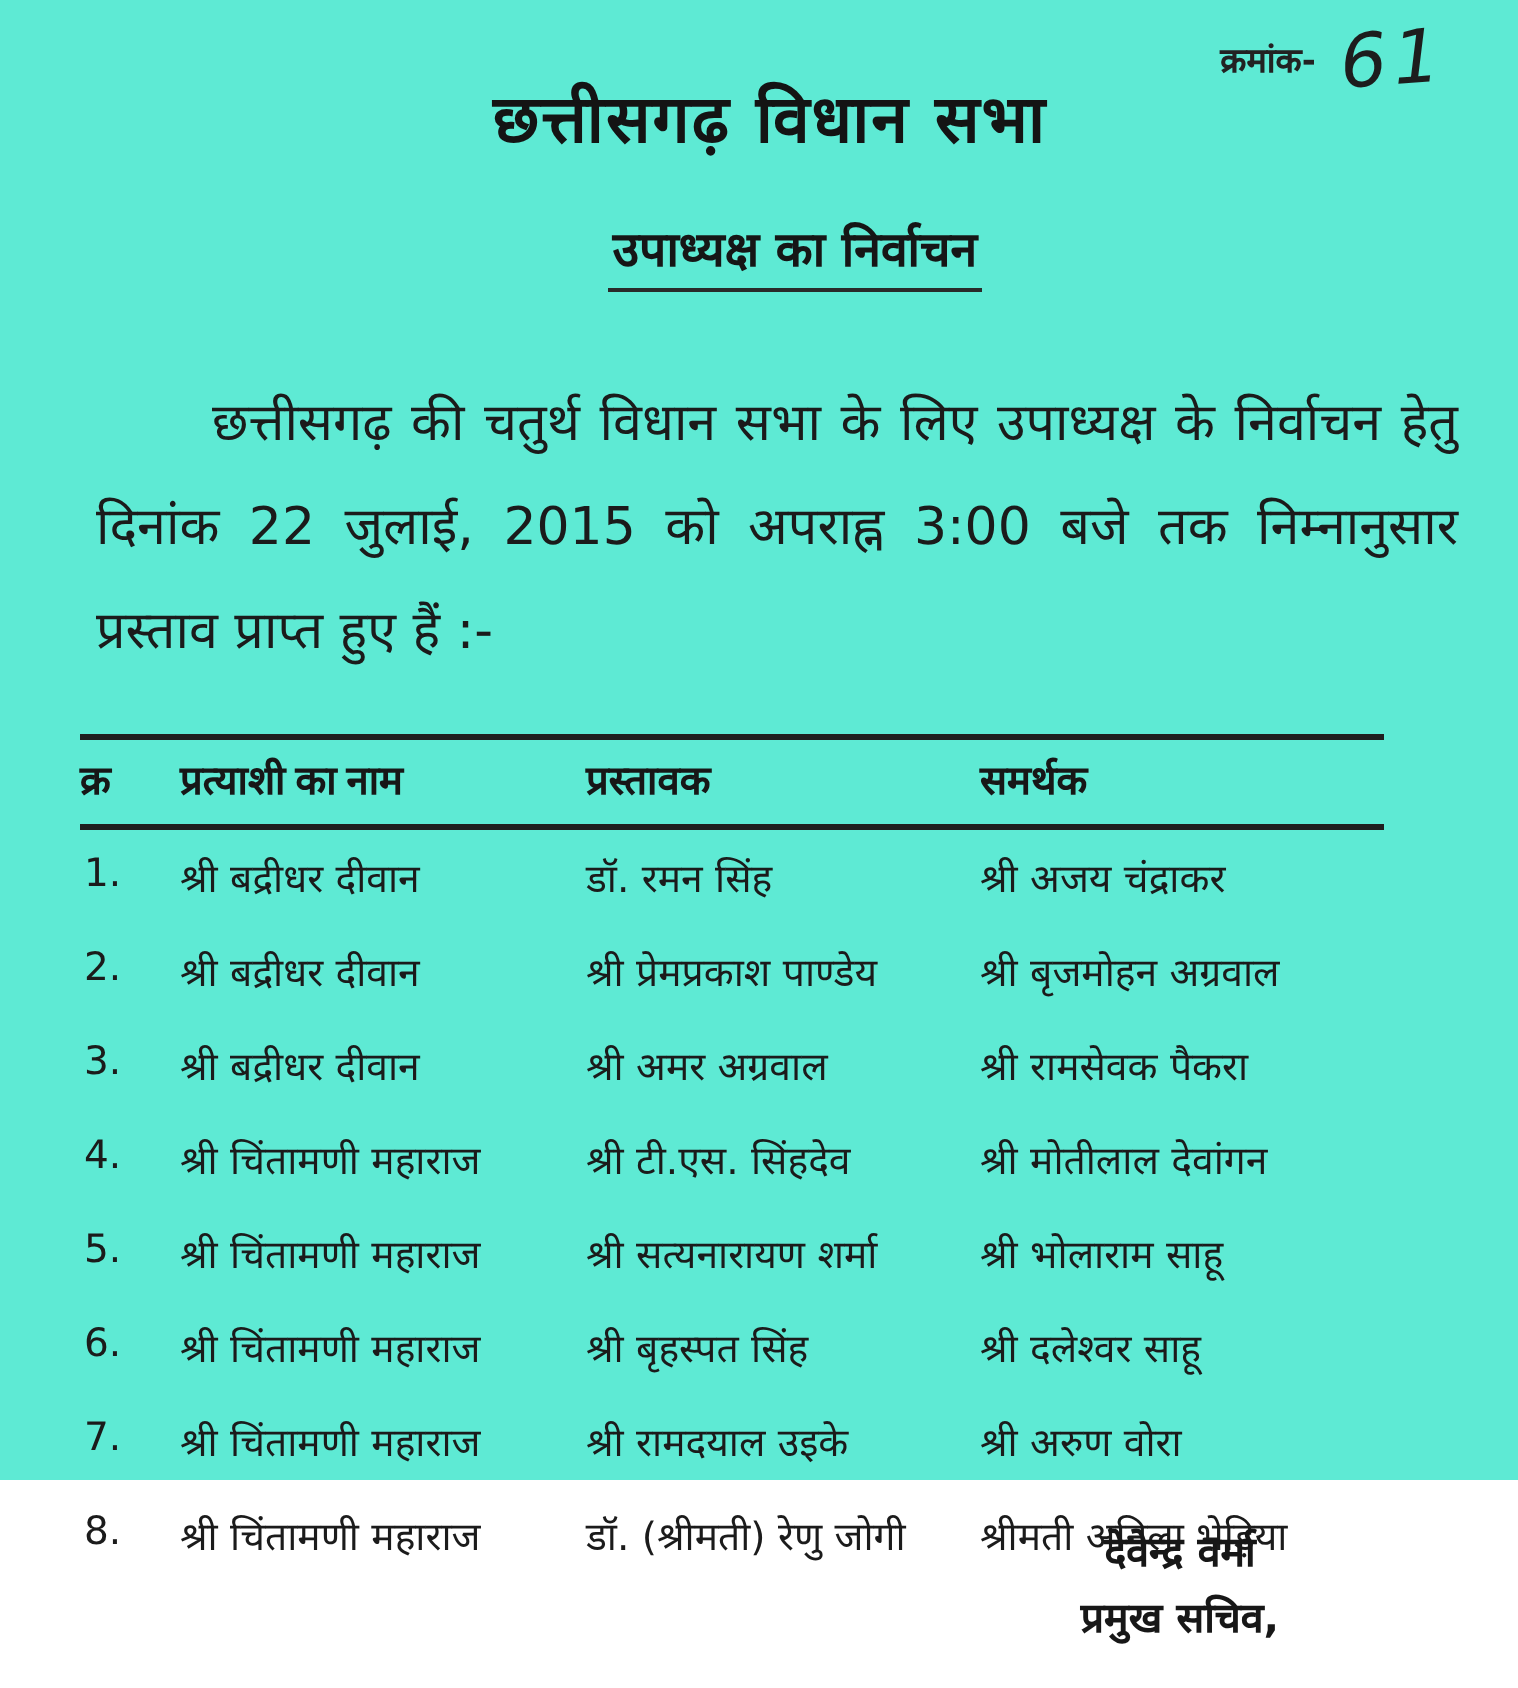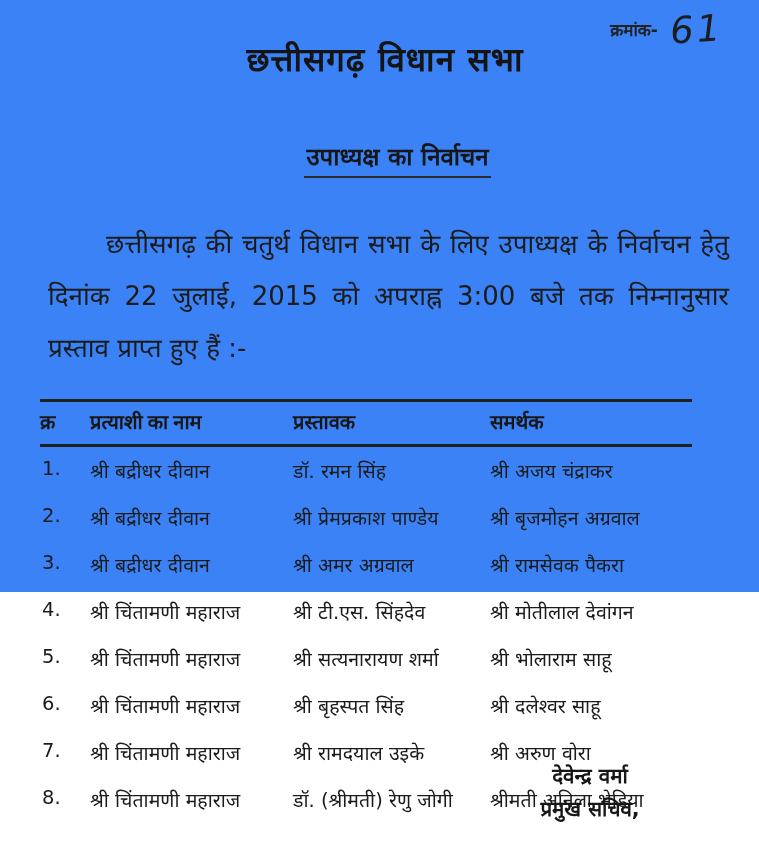--- a/index.html
+++ b/index.html
@@ -6,22 +6,22 @@
   html, body { width:759px; height:844px; }
   body {
     background:#ffffff;
     color:#161616;
     font-family:"DejaVu Sans", sans-serif;
     overflow:hidden;
   }
   .page {
     position:relative;
     width:759px;
-    height:592px;
-    background:#3b82f6;
+    height:740px;
+    background:#5eead4;
     padding-top:16px;
   }
   
   .serial {
     position:absolute;
     top:8px;
     right:36px;
     display:flex;
     align-items:flex-start;
     gap:12px;
@@ -58,21 +58,21 @@
     border-bottom:2px solid #2a2a2a;
     padding:0 4px 2px;
   }
   .dateline {
     text-align:center;
     font-size:24px;
     font-weight:bold;
     margin-top:7px;
     letter-spacing:0.5px;
   }
-  .heading-wrap { text-align:center; margin-top:58px;padding-left:36px; }
+  .heading-wrap { text-align:center; margin-top:26px;padding-left:36px; }
   .heading {
     display:inline-block;
     font-size:24px;
     font-weight:bold;
     border-bottom:2px solid #2a2a2a;
     padding:0 2px 4px;
   }
   
   .para {
     margin:40px 30px 0 48px;

